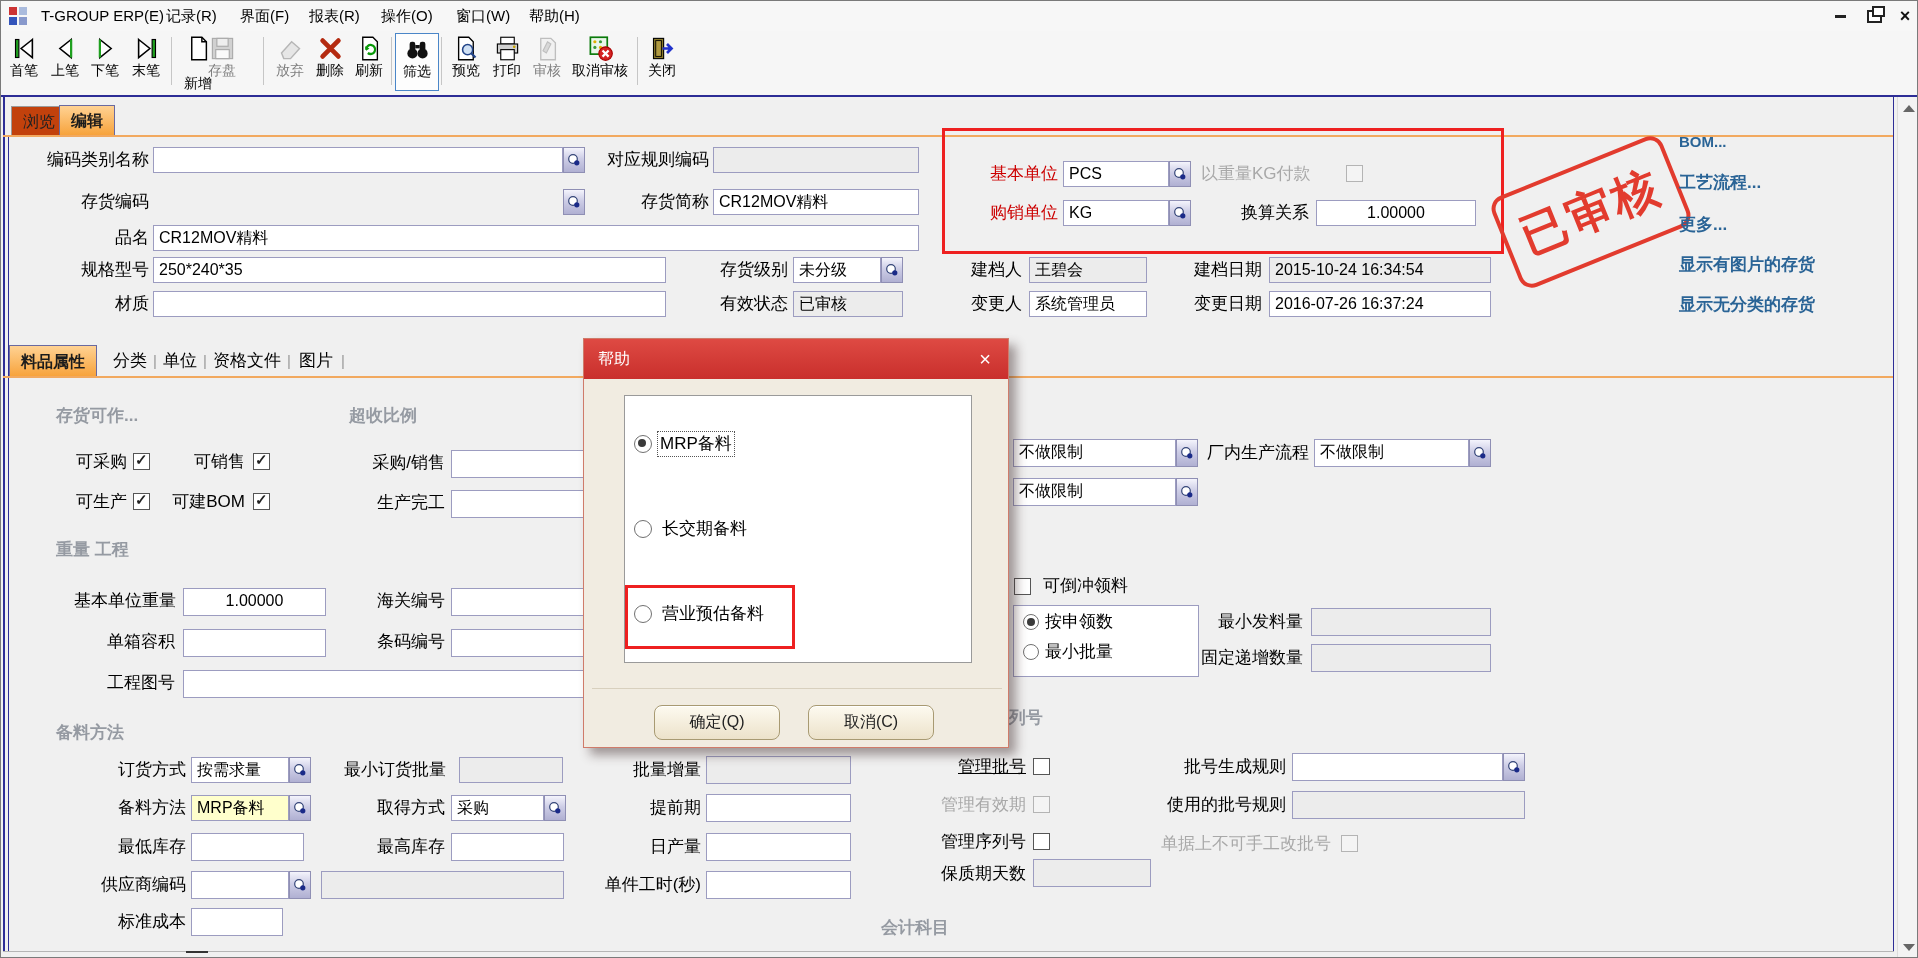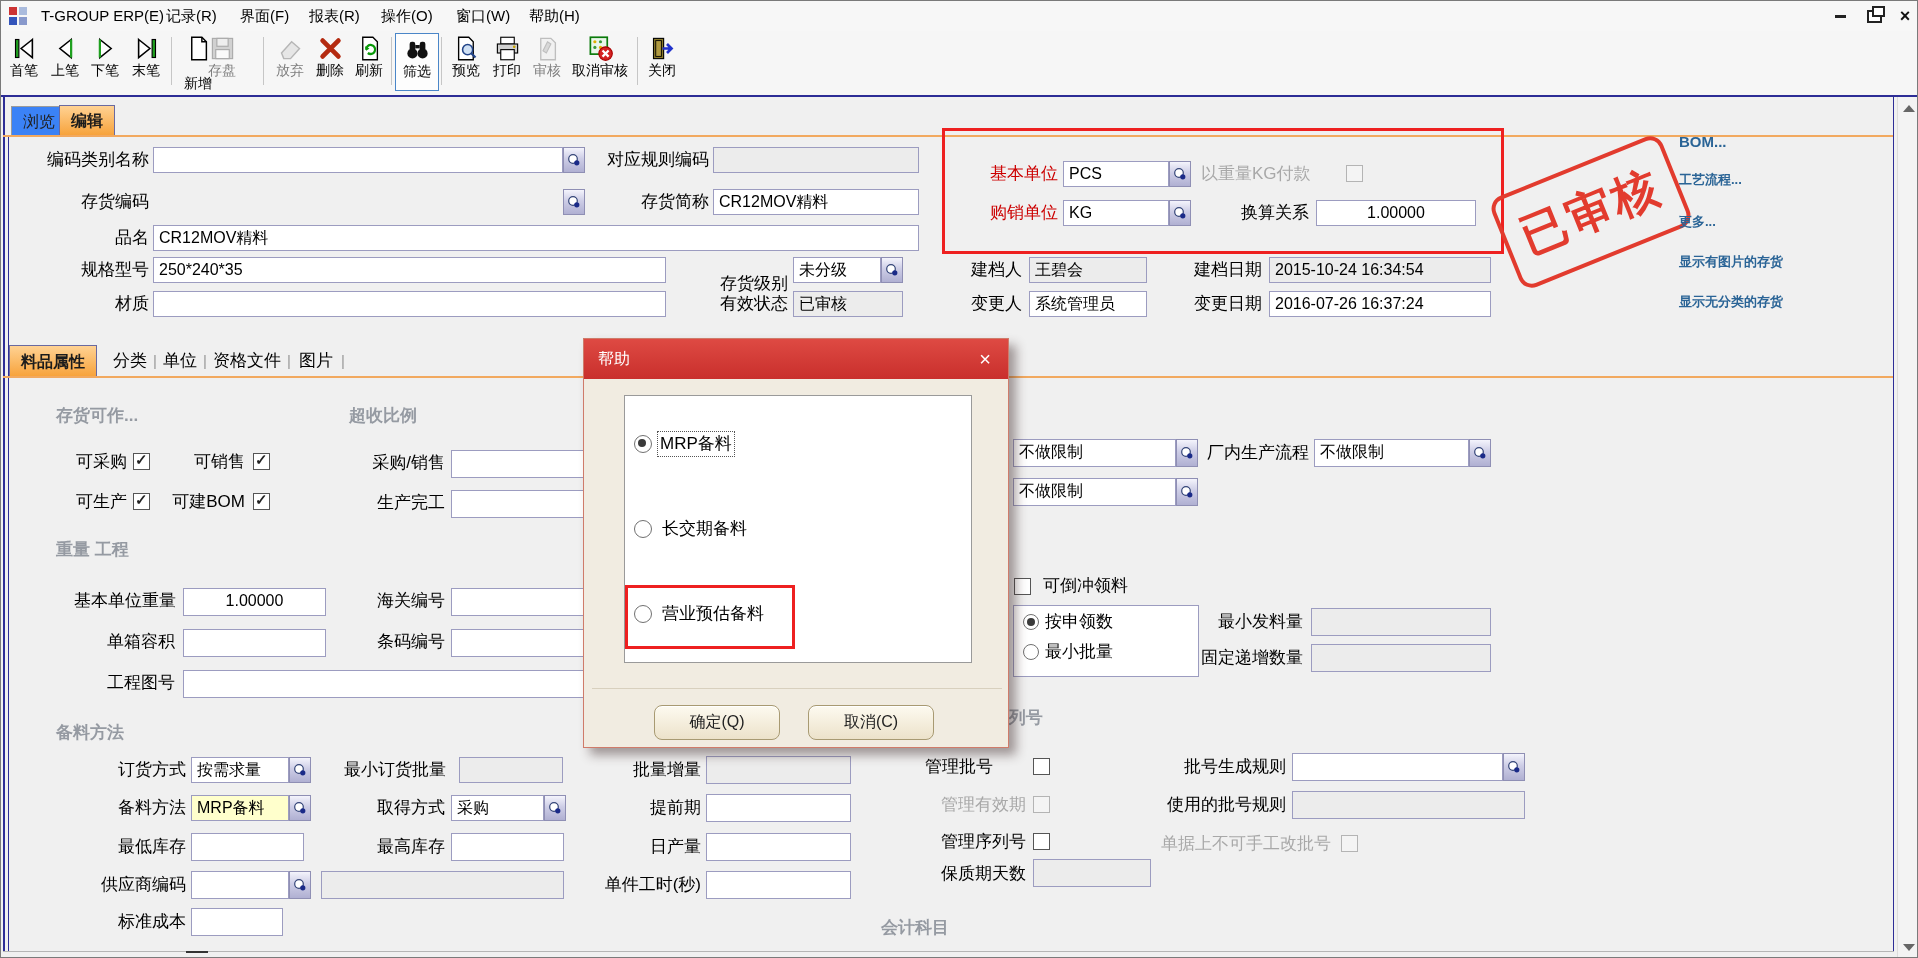--- a/index.html
+++ b/index.html
@@ -20,40 +20,40 @@
   .tbtn svg{width:27px;height:27px;flex:0 0 auto;}
   .tbtn .tl{font-size:14px;line-height:16px;white-space:nowrap;color:#000;}
   .tbtn.disabled{filter:grayscale(1);opacity:.5;}
   .tbtn.selected{border:1px solid #4a86c8;background:#fdfdfd;}
   .tsep{position:absolute;top:6px;height:48px;width:1px;background:#c6c6c6;}
   #tbline{position:absolute;left:0;top:94px;width:1918px;height:2px;background:#2d2d96;}
   
   .vnavy{position:absolute;width:2px;background:#2d2d96;}
   .hline{position:absolute;height:2px;}
   
-  .tab{position:absolute;height:29px;line-height:29px;padding:0 11px;font-size:16px;background:#3b82f6;border:1px solid #9a9a9a;border-bottom:none;color:#222;box-sizing:border-box;cursor:pointer;white-space:nowrap;}
+  .tab{position:absolute;height:29px;line-height:29px;padding:0 11px;font-size:16px;background:#c2410c;border:1px solid #9a9a9a;border-bottom:none;color:#222;box-sizing:border-box;cursor:pointer;white-space:nowrap;}
   .tab.active{background:linear-gradient(180deg,#ffd293,#f7a33c);font-weight:bold;border-color:#6a6aa0;color:#1c1c1c;}
   .btabsep{position:absolute;font-size:15px;color:#999;line-height:30px;}
   
   .lbl{position:absolute;font-size:17px;line-height:26px;color:#000;white-space:nowrap;}
   .r{text-align:right;}
   .red{color:#cc0000;}
   .dim{color:#a8a8a8;}
   .glbl{position:absolute;font-size:17px;font-weight:bold;color:#959aa2;white-space:nowrap;}
   .fld{position:absolute;height:26px;background:#fff;border:1px solid #9c9cc0;box-sizing:border-box;font-size:16px;line-height:24px;padding:0 5px;color:#000;overflow:hidden;white-space:nowrap;}
   .ro{background:#ececec;}
   .num{text-align:center;}
   .yellow{background:#ffffcc;}
   .lkp{position:absolute;width:22px;height:26px;border:1px solid #8f8fb4;background:linear-gradient(180deg,#f4f4fc 0%,#cdcde6 45%,#b0b0d2 100%);box-sizing:border-box;display:flex;align-items:center;justify-content:center;cursor:pointer;}
   .cb{position:absolute;width:17px;height:17px;background:#fff;border:1px solid #555;box-sizing:border-box;cursor:pointer;}
   .cb.checked::after{content:"\2713";position:absolute;left:1px;top:-3px;font-size:15px;font-weight:bold;color:#222;}
   .cb.disabled{border-color:#b4b4b4;background:#f4f4f4;}
   .radio{position:absolute;width:16px;height:16px;border:1px solid #707070;border-radius:50%;background:#fff;box-sizing:border-box;cursor:pointer;}
   .radio.checked::after{content:"";position:absolute;left:3px;top:3px;width:8px;height:8px;border-radius:50%;background:#3a3a3a;}
-  .link{position:absolute;font-size:13px;font-weight:bold;color:#2a6496;cursor:pointer;white-space:nowrap;}
+  .link{position:absolute;font-size:17px;font-weight:bold;color:#2a6496;cursor:pointer;white-space:nowrap;}
   .stamp{position:absolute;left:1498px;top:162px;width:176px;height:90px;border:4px solid #e23b2e;border-radius:14px;transform:rotate(-22deg);display:flex;align-items:center;justify-content:center;font-size:46px;font-weight:bold;color:#e23b2e;letter-spacing:3px;background:rgba(255,255,255,.0);}
   .ann{position:absolute;border:3px solid #ee2020;pointer-events:none;}
   
   .rgroup{position:absolute;background:#fff;border:1px solid #9c9cc0;box-sizing:border-box;}
   
   #sbar{position:absolute;left:1896px;top:96px;width:21px;height:861px;background:#f3f3f3;border-left:1px solid #dcdcdc;}
   .sarrow{position:absolute;left:0;width:21px;height:22px;display:flex;align-items:center;justify-content:center;cursor:pointer;}
   .tri-up{width:0;height:0;border-left:6px solid transparent;border-right:6px solid transparent;border-bottom:7px solid #666;}
   .tri-down{width:0;height:0;border-left:6px solid transparent;border-right:6px solid transparent;border-top:7px solid #666;}
   
@@ -253,21 +253,21 @@
       </svg>
     </div>
   <div class="lbl r" style="left:628px;top:188px;width:80px;">存货简称</div>
   <div class="fld" style="left:712px;top:188px;width:206px;">CR12MOV精料</div>
 
   <div class="lbl r" style="left:108px;top:224px;width:40px;">品名</div>
   <div class="fld" style="left:152px;top:224px;width:766px;">CR12MOV精料</div>
 
   <div class="lbl r" style="left:76px;top:256px;width:72px;">规格型号</div>
   <div class="fld" style="left:152px;top:256px;width:513px;">250*240*35</div>
-  <div class="lbl r" style="left:701px;top:256px;width:86px;margin-top:14px;">存货级别</div>
+  <div class="lbl r" style="left:701px;top:256px;width:86px;">存货级别</div>
   <div class="fld" style="left:792px;top:256px;width:88px;">未分级</div>
   <div class="lkp" style="left:880px;top:256px;">
       <svg width="16" height="16" viewBox="0 0 16 16">
         <circle cx="7" cy="7" r="4.3" fill="#fff" stroke="#334477" stroke-width="1.2"></circle>
         <circle cx="10.8" cy="10.8" r="2.6" fill="#1a2a88"></circle>
       </svg>
     </div>
 
   <div class="lbl r" style="left:108px;top:290px;width:40px;">材质</div>
   <div class="fld" style="left:152px;top:290px;width:513px;"></div>
@@ -438,21 +438,21 @@
       </svg>
     </div>
   <div class="fld ro" style="left:320px;top:870px;width:243px;height:28px;"></div>
   <div class="lbl r" style="left:585px;top:871px;width:115px;">单件工时(秒)</div>
   <div class="fld" style="left:705px;top:870px;width:145px;height:28px;"></div>
 
   <div class="lbl r" style="left:110px;top:908px;width:75px;">标准成本</div>
   <div class="fld" style="left:190px;top:907px;width:92px;height:28px;"></div>
   <div class="glbl" style="left:880px;top:915px;">会计科目</div>
 
-  <div class="lbl r" style="left:912px;top:753px;width:80px;">管理批号</div>
+  <div class="lbl r" style="left:945px;top:753px;width:80px;text-decoration:underline;">管理批号</div>
   <div class="cb" style="left:1032px;top:757px;"></div>
   <div class="lbl r" style="left:1172px;top:753px;width:113px;">批号生成规则</div>
   <div class="fld" style="left:1291px;top:752px;width:211px;height:28px;"></div>
   <div class="lkp" style="left:1502px;top:752px;height:28px;">
       <svg width="16" height="16" viewBox="0 0 16 16">
         <circle cx="7" cy="7" r="4.3" fill="#fff" stroke="#334477" stroke-width="1.2"></circle>
         <circle cx="10.8" cy="10.8" r="2.6" fill="#1a2a88"></circle>
       </svg>
     </div>
 

